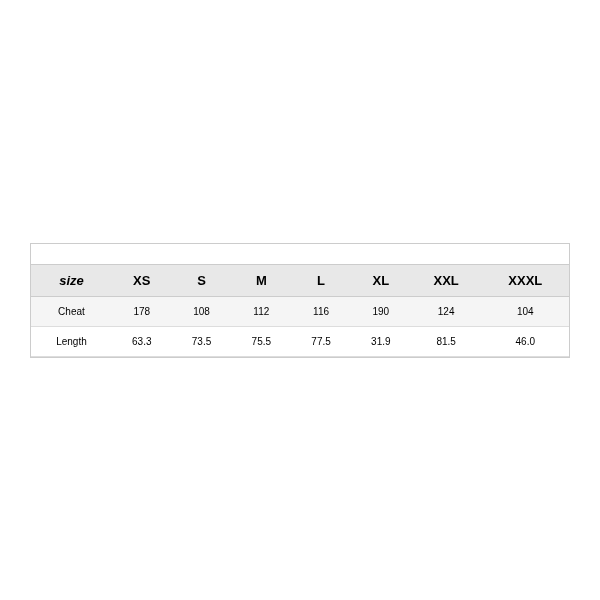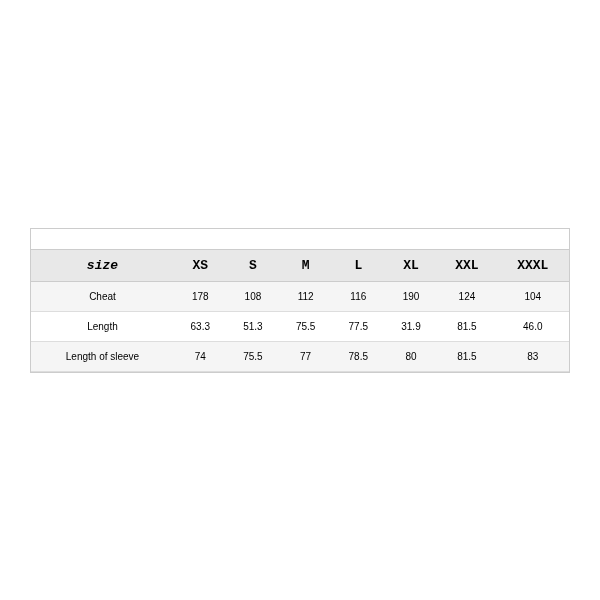--- a/index.html
+++ b/index.html
@@ -40,21 +40,20 @@
     thead tr {
       background-color: #e8e8e8;
     }
 
     thead th {
       padding: 8px 6px;
       text-align: center;
       font-size: 13px;
       font-weight: bold;
       border-bottom: 1px solid #cccccc;
-      font-family: Liberation Mono, monospace;
     }
 
     thead th:first-child {
       text-align: center;
       font-style: italic;
     }
 
     tbody tr:nth-child(odd) {
       background-color: #f5f5f5;
     }
@@ -100,32 +99,22 @@
           <td>108</td>
           <td>112</td>
           <td>116</td>
           <td>190</td>
           <td>124</td>
           <td>104</td>
         </tr>
         <tr>
           <td>Length</td>
           <td>63.3</td>
-          <td>51.3</td>
+          <td>73.5</td>
           <td>75.5</td>
           <td>77.5</td>
           <td>31.9</td>
           <td>81.5</td>
           <td>46.0</td>
         </tr>
-        <tr>
-          <td>Length of sleeve</td>
-          <td>74</td>
-          <td>75.5</td>
-          <td>77</td>
-          <td>78.5</td>
-          <td>80</td>
-          <td>81.5</td>
-          <td>83</td>
-        </tr>
       </tbody>
   </table>
 </div>
 
 </body></html>

